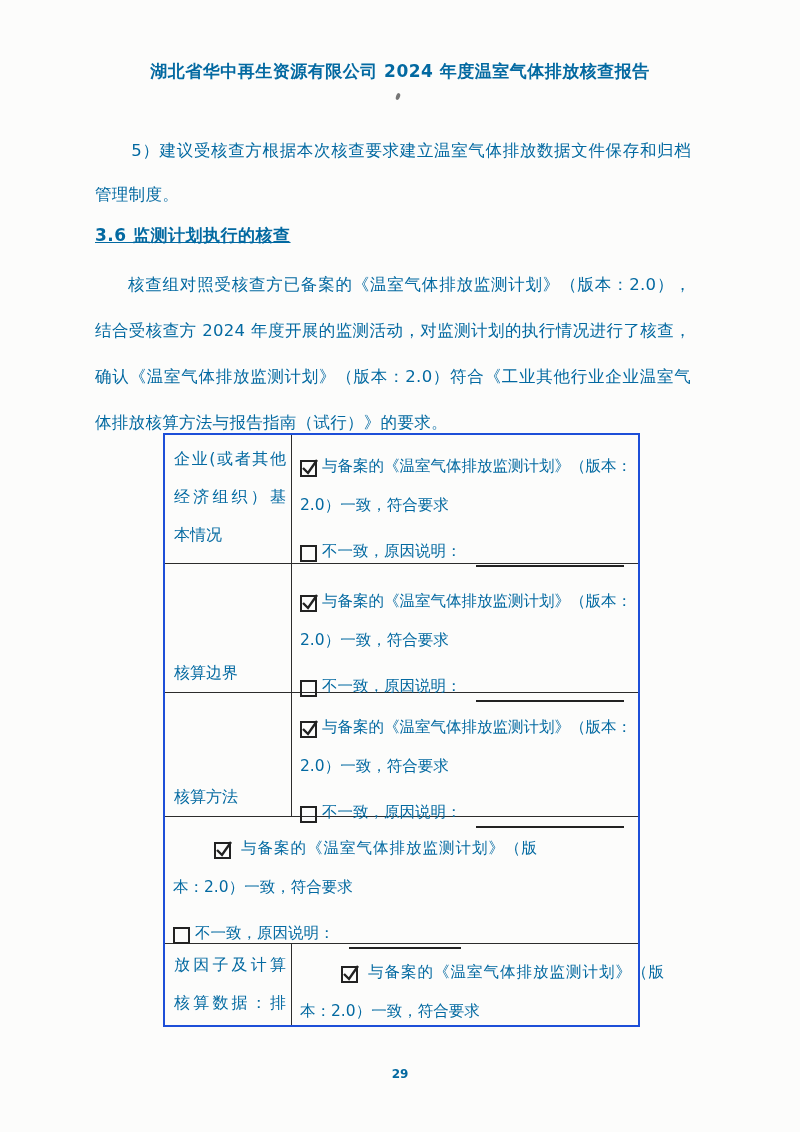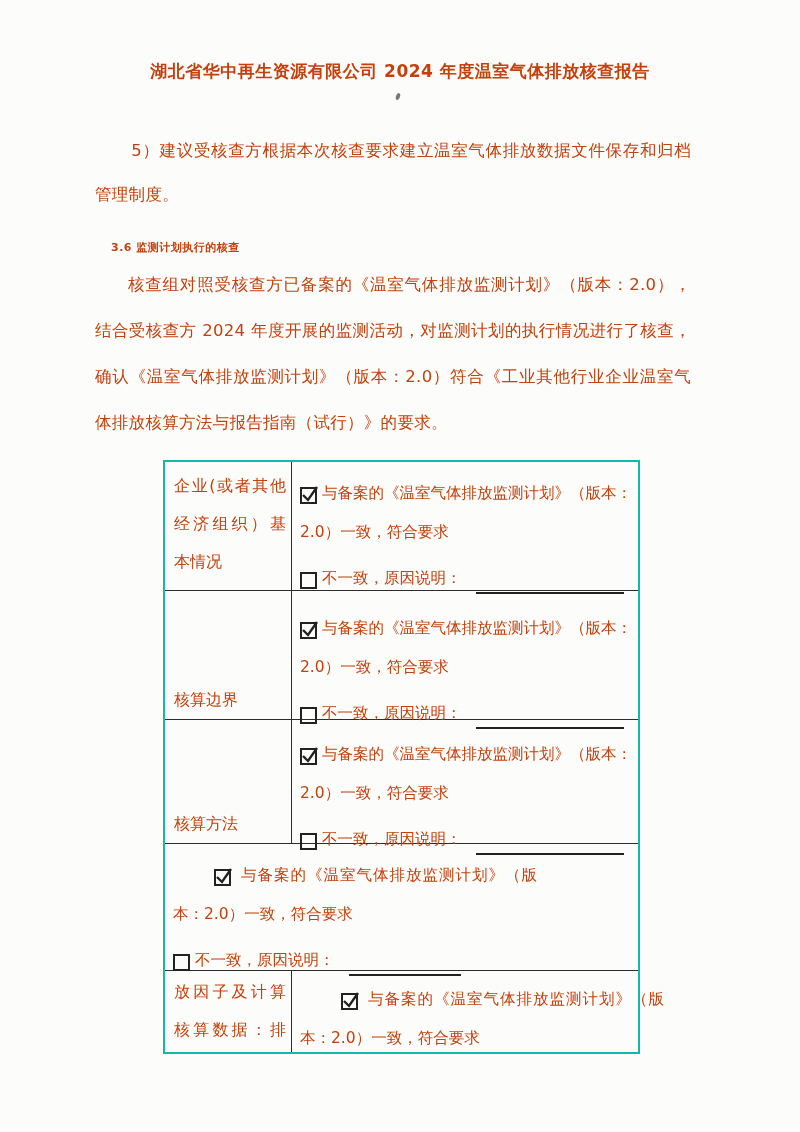--- a/index.html
+++ b/index.html
@@ -1,43 +1,43 @@
 <!DOCTYPE html>
 <html lang="zh"><head>
 <meta charset="utf-8">
 <style>
   html,body{margin:0;padding:0;background:#e8e8e6;}
   .page{
     position:relative;width:800px;height:1132px;margin:0 auto;
-    background:#fcfcfb;color:#c2410c;overflow:hidden;
+    background:#fcfcfb;color:#0369a1;overflow:hidden;
     font-family:"DejaVu Sans","Liberation Sans",sans-serif;
   }
   .doc-header{
     position:absolute;top:60px;left:0;right:0;text-align:center;
     font-size:17px;font-weight:bold;letter-spacing:.5px;
   }
   .speck{
     position:absolute;top:93px;left:396px;width:4px;height:7px;
     background:#4a4a4a;border-radius:50%;transform:rotate(18deg);opacity:.75;
   }
   .para{
     position:absolute;left:95px;width:596px;margin:0;
     font-size:16.5px;line-height:46px;letter-spacing:.3px;
     text-align:justify;text-indent:2em;
   }
   .p1{top:129px;text-indent:2.2em;line-height:44px;}
   .p2{top:262px;}
   .sec-heading{
-    position:absolute;top:224px;left:95px;margin:16px;
-    font-size:11px;font-weight:bold;letter-spacing:.5px;
+    position:absolute;top:224px;left:95px;margin:0;
+    font-size:17px;font-weight:bold;letter-spacing:.5px;text-decoration:underline;
   }
   
   .vtable{
-    position:absolute;left:163px;top:460px;width:477px;
-    border:2px solid #14b8a6;box-sizing:border-box;
+    position:absolute;left:163px;top:433px;width:477px;
+    border:2px solid #1d4ed8;box-sizing:border-box;
   }
   .trow{display:flex;box-sizing:border-box;}
   .trow + .trow{border-top:1.5px solid #2c2c2c;}
   .cell-l{
     width:127px;flex:none;box-sizing:border-box;
     border-right:1.5px solid #2c2c2c;
     padding:5px 5px 0 9px;font-size:16px;
   }
   .cell-l.vcenter{display:flex;align-items:flex-end;padding-top:0;font-family:Liberation Serif, serif;}
   .lline{height:38px;line-height:38px;white-space:nowrap;}
@@ -183,14 +183,15 @@
               </svg>
             </span>
           <span>与备案的《温室气体排放监测计划》（版</span>
         </div>
         <div class="rline cont">本：2.0）一致，符合要求</div>
       </div>
     </div>
 
   </div>
 
+  <div class="page-number">29</div>
 
 </div>
 
 </body></html>

